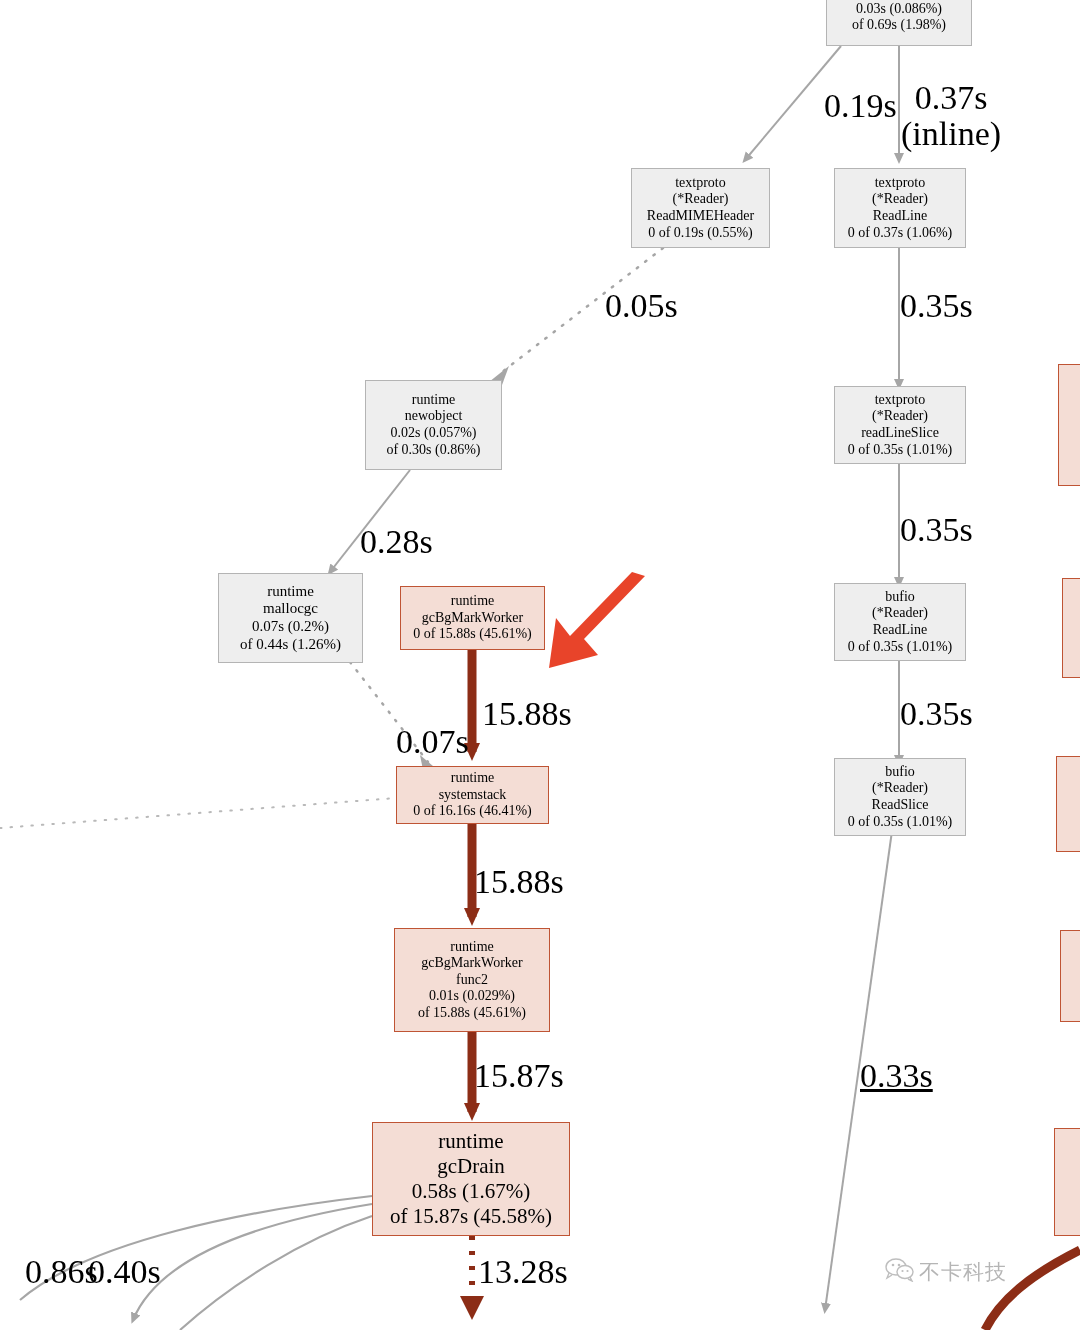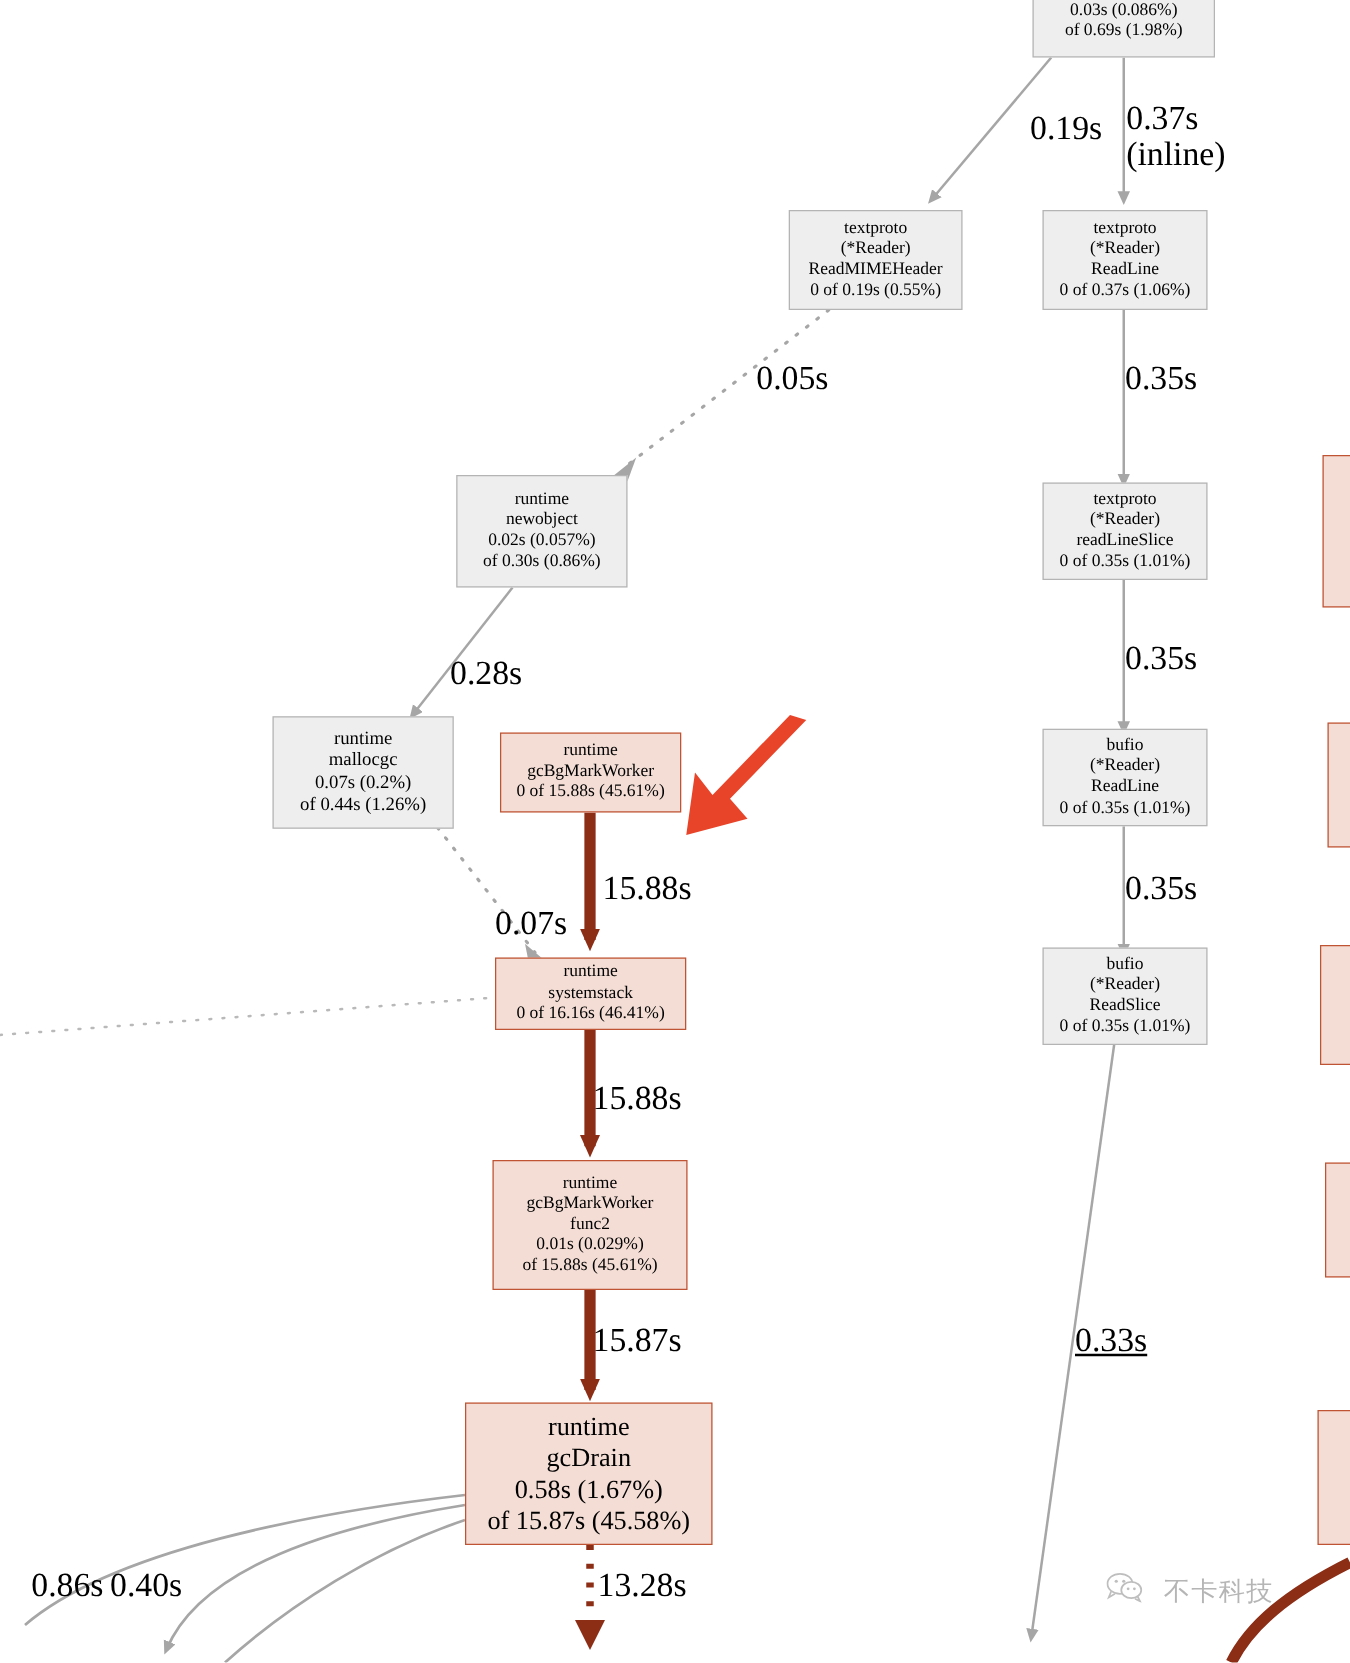--- a/index.html
+++ b/index.html
@@ -39,21 +39,21 @@
   .node.hot {
     background: #f4ddd5;
     border: 1px solid #bf5434;
   }
   .node .ln { display: block; }
   .node.big { font-size: 21px; }
   .node.mid { font-size: 15px; }
 
   .edge-label {
     position: absolute;
-    font-size: 27px;
+    font-size: 34px;
     line-height: 1.08;
     white-space: nowrap;
     color: #000000;
     text-align: center;
   }
   .edge-label.two { line-height: 1.06; }
 
   .clip-node {
     position: absolute;
     box-sizing: border-box;
@@ -67,21 +67,21 @@
     align-items: flex-end;
     justify-content: flex-start;
   }
 
   #watermark {
     position: absolute;
     left: 885px;
     top: 1258px;
     display: flex;
     align-items: center;
-    gap: 16px;
+    gap: 4px;
     opacity: 0.55;
   }
   #watermark .wm-text {
     font-family: "DejaVu Sans", sans-serif;
     font-size: 21px;
     color: #7a7a7a;
     letter-spacing: 1px;
   }
 </style>
 </head>
@@ -258,21 +258,21 @@
 </div>
 
 <div class="clip-node" style="left:1058px; top:364px; width:50px; height:122px;"></div>
 <div class="clip-node" style="left:1062px; top:578px; width:46px; height:100px;"></div>
 <div class="clip-node" style="left:1056px; top:756px; width:52px; height:96px;"></div>
 <div class="clip-node" style="left:1060px; top:930px; width:48px; height:92px;"></div>
 <div class="clip-node" style="left:1054px; top:1128px; width:54px; height:108px;"></div>
 
 <div class="edge-label" style="left:824px; top:88px;">0.19s</div>
 
-<div class="edge-label two" style="left:901px; top:80px; text-align:left;">
+<div class="edge-label two" style="left:901px; top:80px; text-align:center;">
   <span>0.37s</span><br>
   <span>(inline)</span>
 </div>
 
 <div class="edge-label" style="left:605px; top:288px;">0.05s</div>
 
 <div class="edge-label" style="left:900px; top:288px;">0.35s</div>
 
 <div class="edge-label" style="left:900px; top:512px;">0.35s</div>
 

